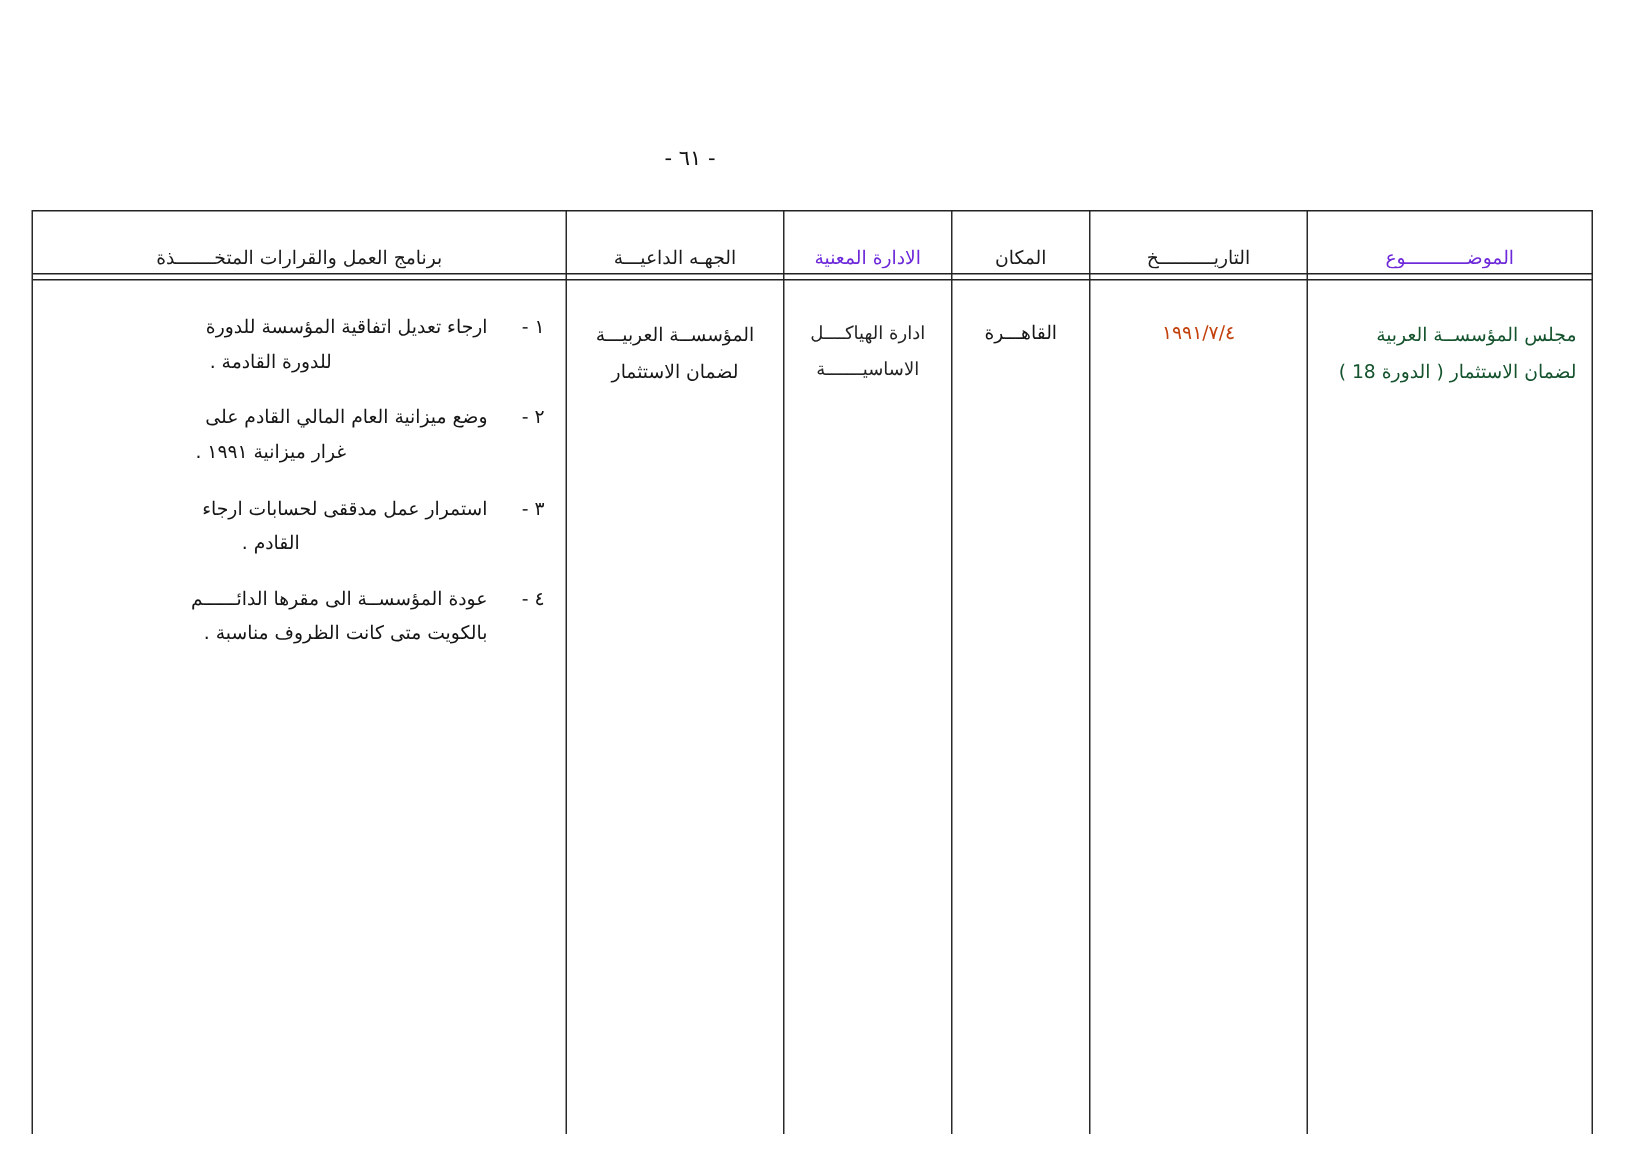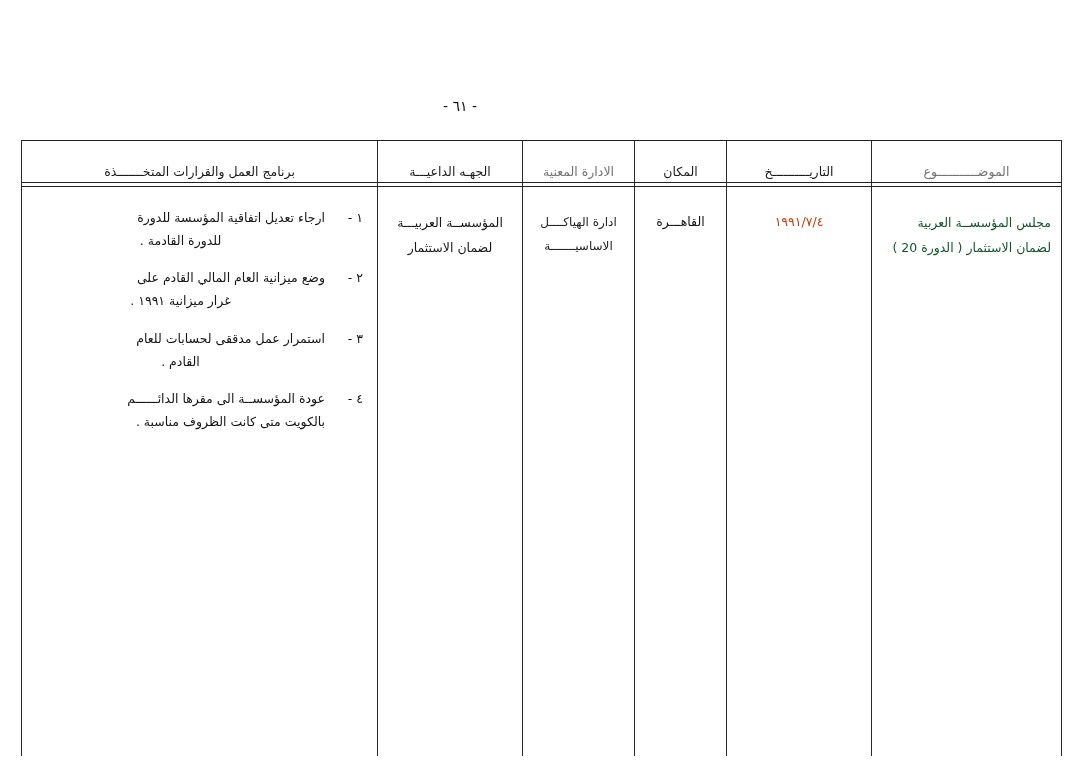--- a/index.html
+++ b/index.html
@@ -89,21 +89,21 @@
     font-weight: normal;
     color: #1b1b1b;
     letter-spacing: 0.3px;
   }
   .hdr-inner {
     padding-top: 24px;
     white-space: nowrap;
     overflow: hidden;
   }
   .hdr-faint {
-    color: #737373;
+    color: #6d28d9;
   }
 
   
   .body-cell {
     height: 574px;
     font-size: 12.5px;
     line-height: 1.9;
     color: #171717;
   }
   .cell-pad {
@@ -242,21 +242,21 @@
         </th>
       </tr>
     </thead>
 
     <tbody>
       <tr>
 
         <td class="body-cell">
           <div class="cell-pad subject-text">
             <div>مجلس المؤسســة العربية</div>
-            <div>لضمان الاستثمار ( الدورة 20 )</div>
+            <div>لضمان الاستثمار ( الدورة 18 )</div>
           </div>
         </td>
 
         <td class="body-cell">
           <div class="cell-pad date-text">١٩٩١/٧/٤</div>
         </td>
 
         <td class="body-cell">
           <div class="cell-pad place-text">القاهـــرة</div>
         </td>
@@ -290,21 +290,21 @@
               <div class="decision-num">٢ -</div>
               <div class="decision-body">
                 <span class="ln">وضع ميزانية العام المالي القادم على</span>
                 <span class="ln indent">غرار ميزانية ١٩٩١ .</span>
               </div>
             </div>
 
             <div class="decision-item">
               <div class="decision-num">٣ -</div>
               <div class="decision-body">
-                <span class="ln">استمرار عمل مدققى لحسابات للعام</span>
+                <span class="ln">استمرار عمل مدققى لحسابات ارجاء</span>
                 <span class="ln indent">القادم .</span>
               </div>
             </div>
 
             <div class="decision-item">
               <div class="decision-num">٤ -</div>
               <div class="decision-body">
                 <span class="ln">عودة المؤسســة الى مقرها الدائــــــم</span>
                 <span class="ln">بالكويت متى كانت الظروف مناسبة .</span>
               </div>

